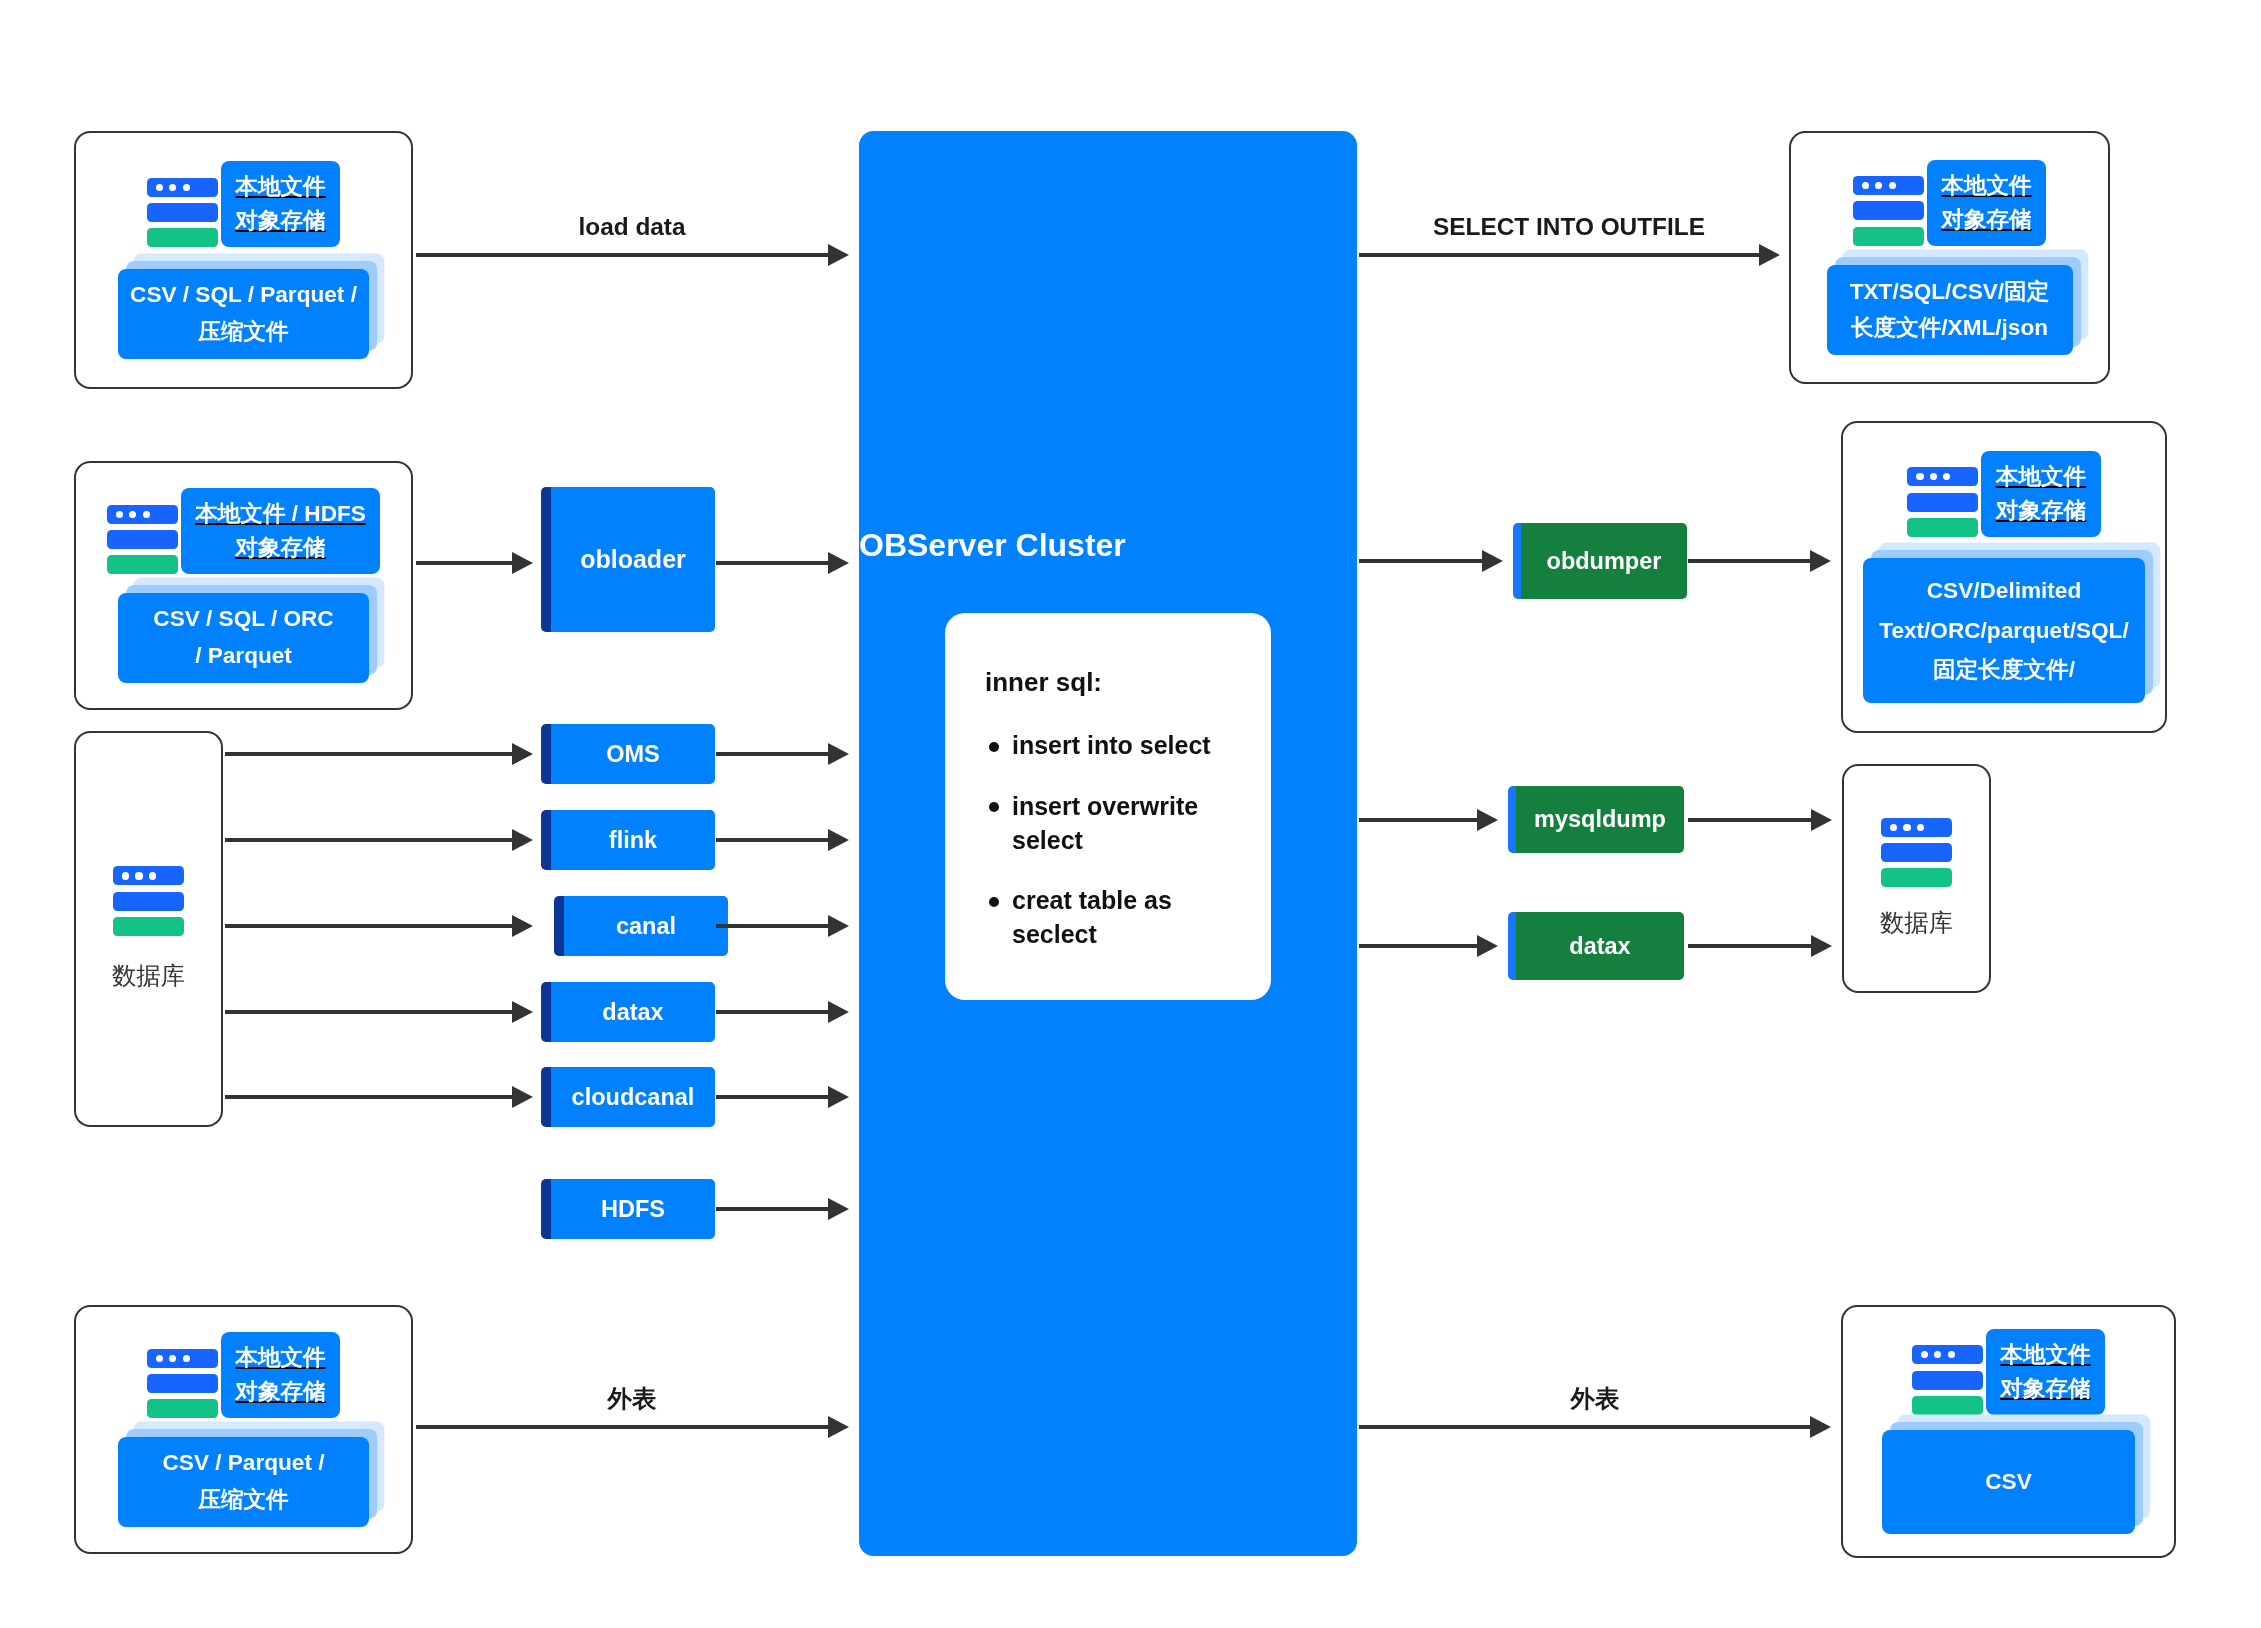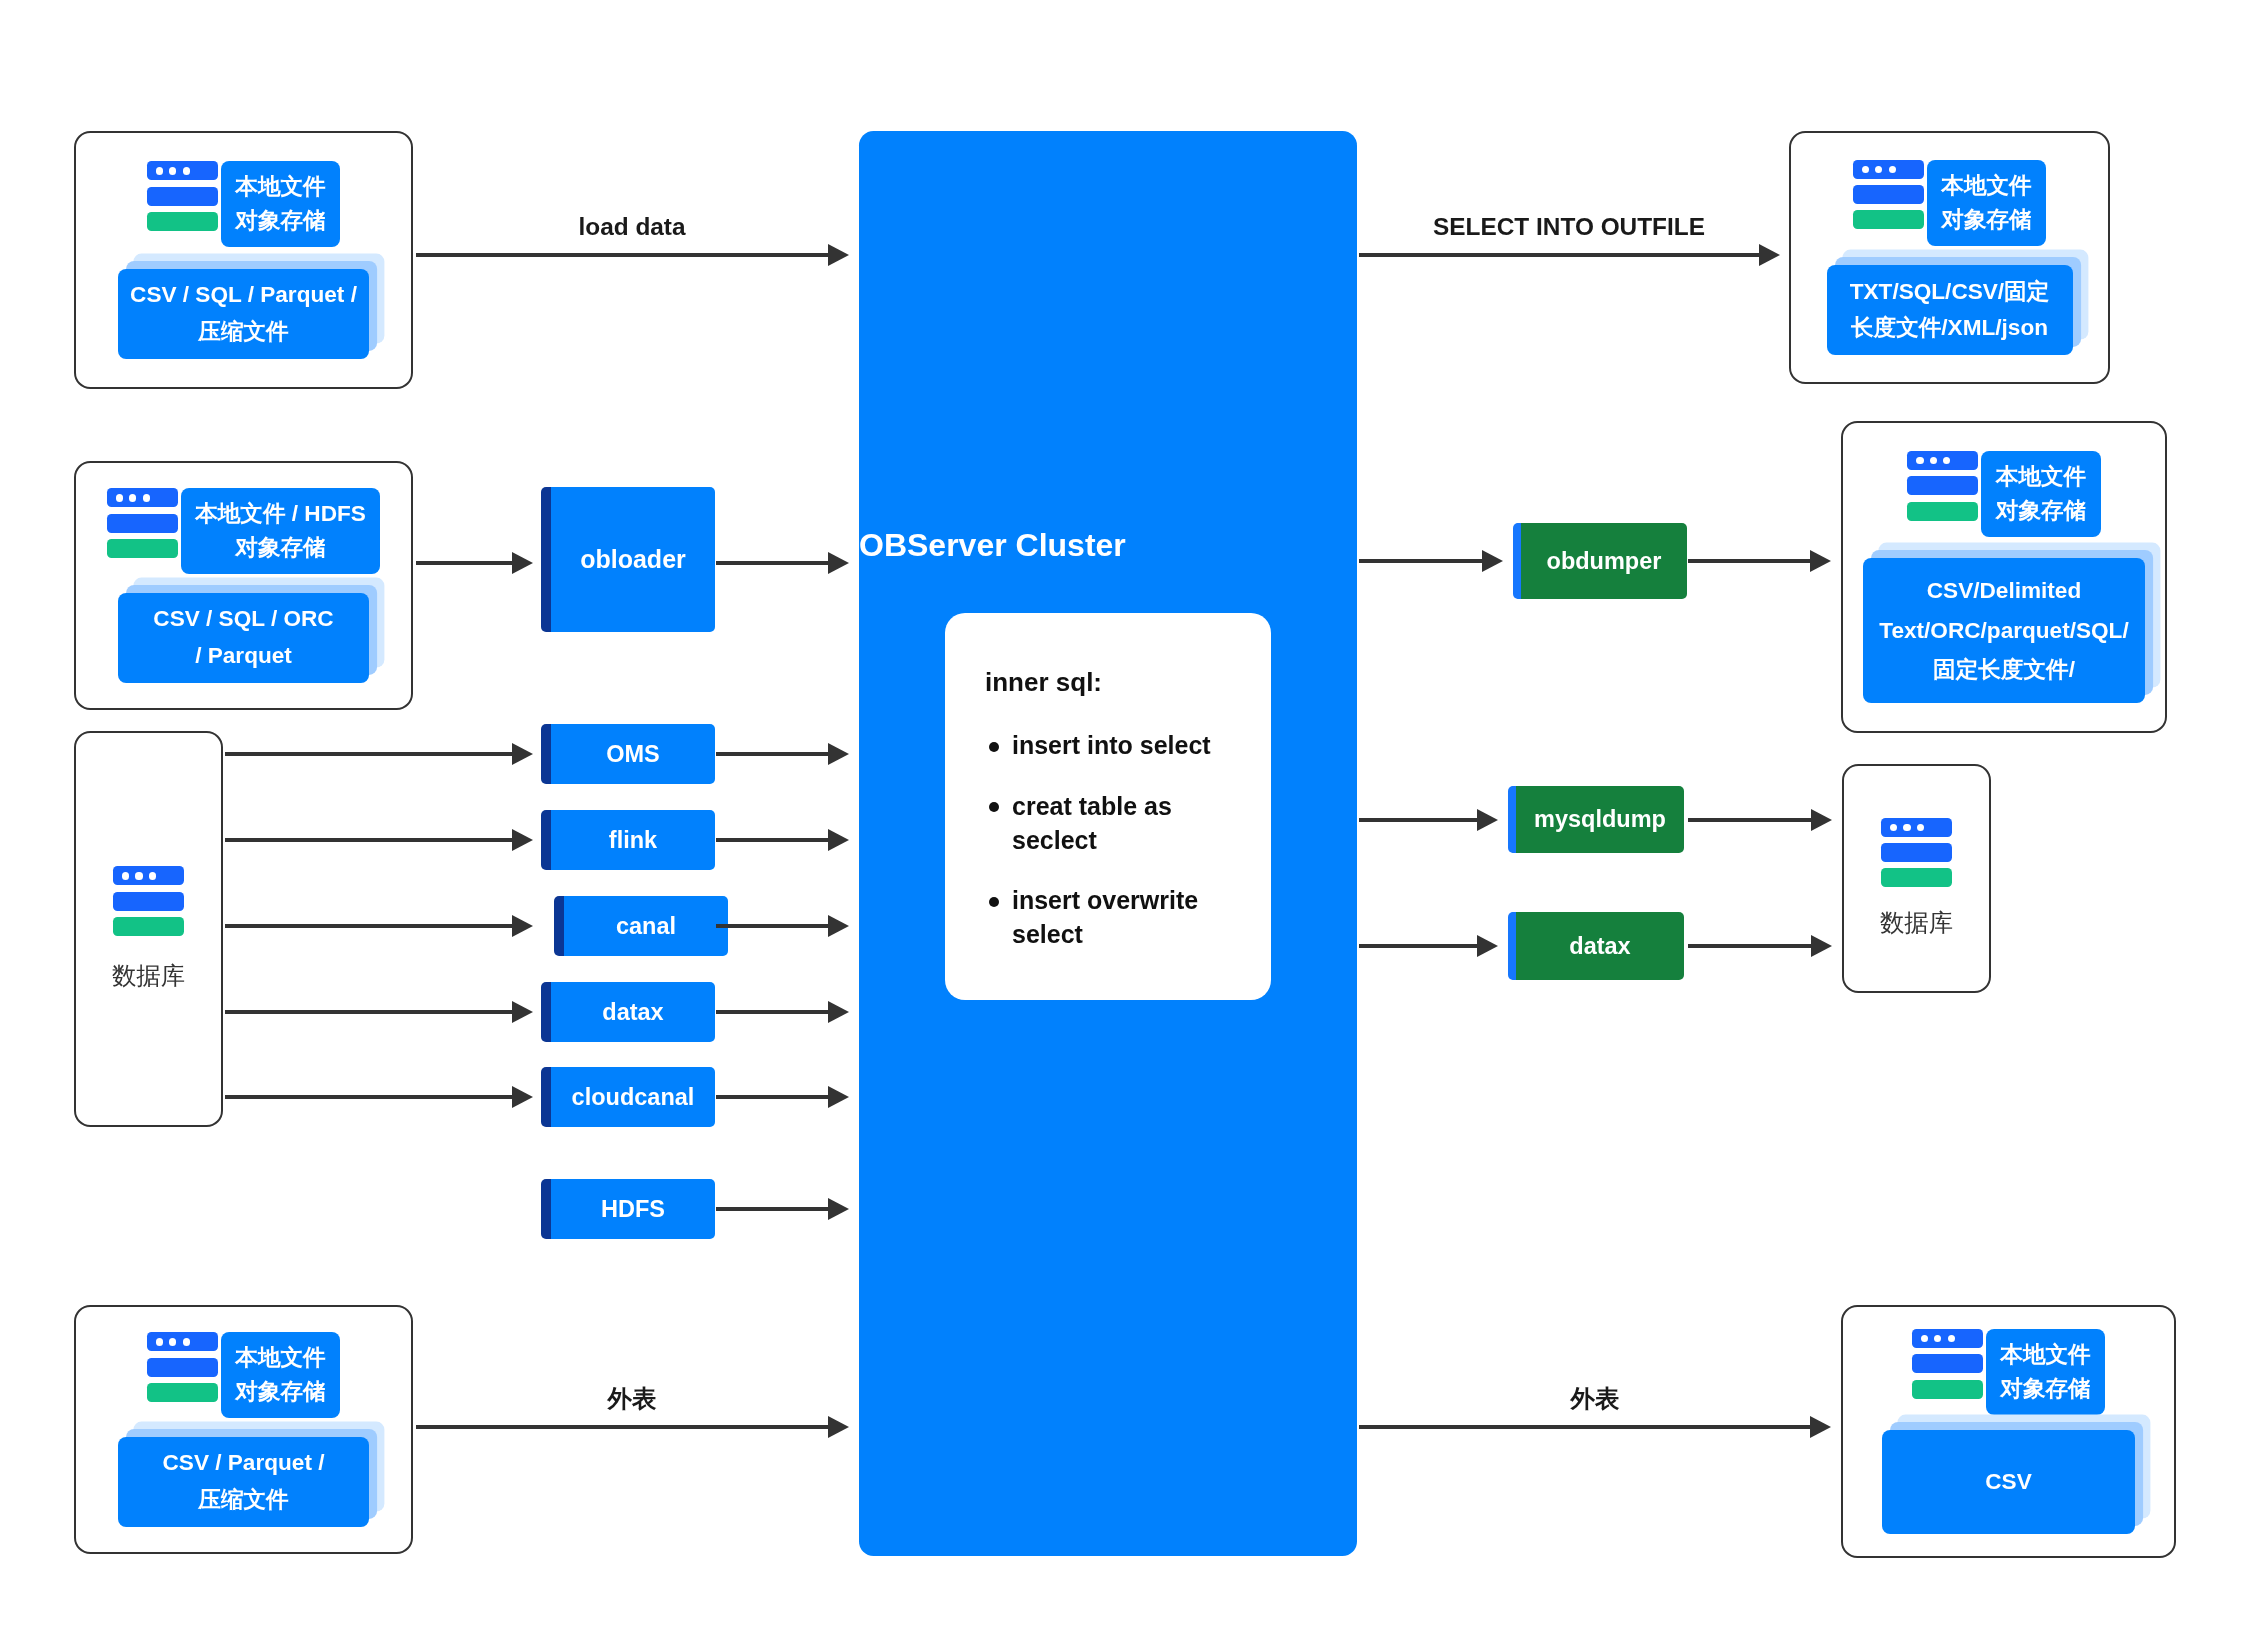--- a/index.html
+++ b/index.html
@@ -11,21 +11,21 @@
   .filebox{display:flex;flex-direction:column;align-items:center;justify-content:space-evenly;padding:7.2px 3.6px;}
   .dbbox{display:flex;flex-direction:column;align-items:center;justify-content:center;gap:23.5px;}
 
   
   .srv{display:flex;flex-direction:column;gap:6.3px;width:71px;flex:none;}
   .srv .r{height:19px;border-radius:4.5px;background:#1765fe;display:block;}
   .srv .r1{display:flex;align-items:center;gap:6.3px;padding-left:9px;box-sizing:border-box;}
   .srv .r1 i{width:7.2px;height:7.2px;border-radius:50%;background:#fff;}
   .srv .r3{background:#12c286;}
 
-  .iconrow{display:flex;align-items:flex-start;gap:3px;}
+  .iconrow{display:flex;align-items:flex-end;gap:3px;text-decoration:underline;}
   .chip{background:#0181fd;color:#fff;font-weight:bold;font-size:22.6px;line-height:1.5;border-radius:8.1px;
         padding:9px 14.5px;text-align:center;white-space:pre-line;}
 
   
   .stack{position:relative;}
   .stack .l2,.stack .l1{position:absolute;inset:0;border-radius:8.1px;}
   .stack .l2{transform:translate(15.4px,-15.4px);background:#d4e9ff;}
   .stack .l1{transform:translate(8.1px,-8.1px);background:#9fccff;}
   .stack .card{position:relative;background:#0181fd;color:#fff;font-weight:bold;font-size:22.6px;line-height:1.6;
         border-radius:8.1px;display:flex;align-items:center;justify-content:center;text-align:center;
@@ -145,22 +145,22 @@
   <div class="tool" style="left:541px;top:982px;width:174px;height:60px;">datax</div>
   <div class="tool" style="left:541px;top:1067px;width:174px;height:60px;">cloudcanal</div>
   <div class="tool" style="left:541px;top:1179px;width:174px;height:60px;">HDFS</div>
 
   <div class="cluster">
     <div class="cluster-title">OBServer Cluster</div>
     <div class="inner">
       <p class="ih">inner sql:</p>
       <ul>
         <li>insert into select</li>
+        <li>insert overwrite select</li>
         <li>creat table as seclect</li>
-        <li>insert overwrite select</li>
       </ul>
     </div>
   </div>
 
   <div class="tool dark" style="left:1513px;top:523px;width:174px;height:76px;">obdumper</div>
   <div class="tool dark" style="left:1508px;top:786px;width:176px;height:67px;">mysqldump</div>
   <div class="tool dark" style="left:1508px;top:912px;width:176px;height:68px;">datax</div>
 
   <div class="wbox filebox" style="left:1789px;top:131px;width:321px;height:253px;">
     <div class="iconrow">

